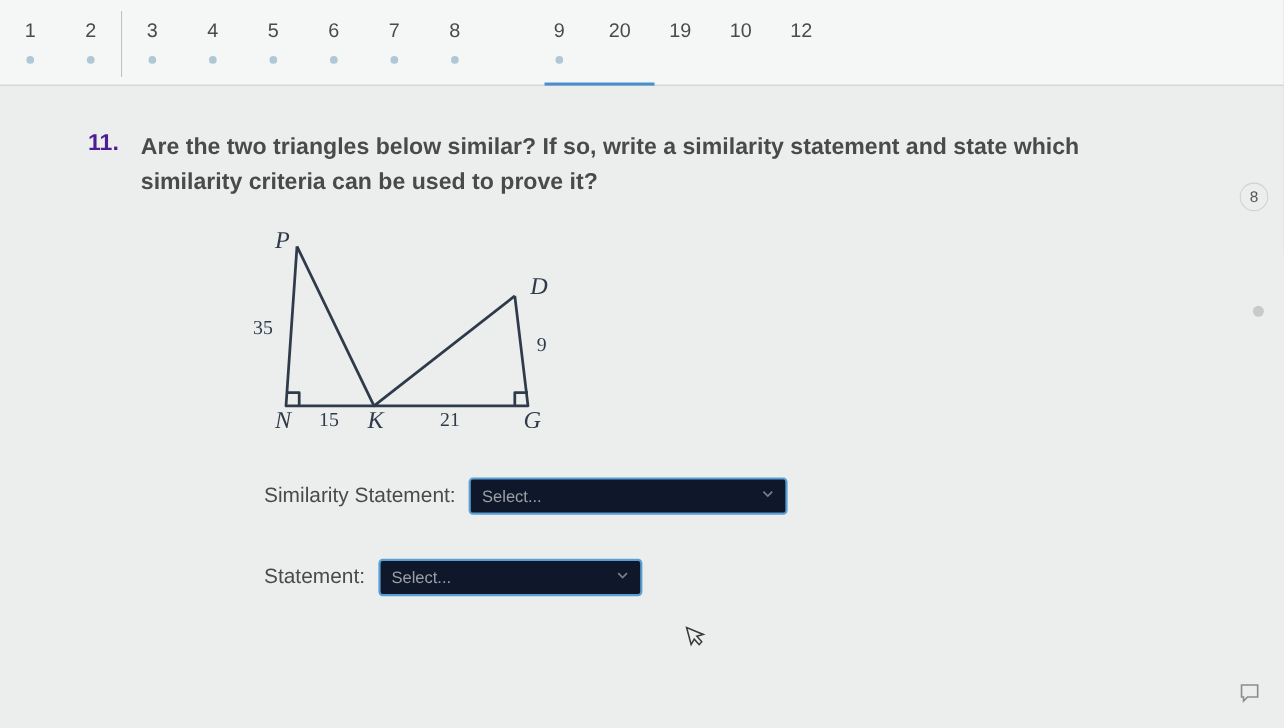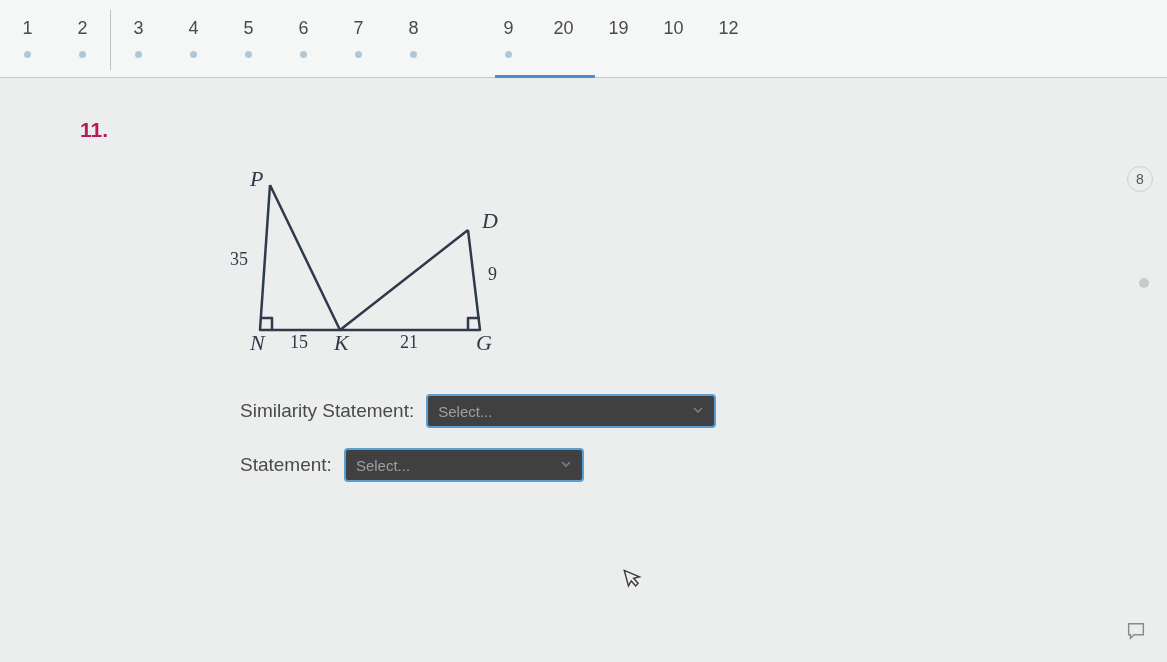--- a/index.html
+++ b/index.html
@@ -74,21 +74,21 @@
     height: 584px;
     position: relative;
   }
   .question {
     padding: 40px 70px 0 80px;
   }
   .qrow { display: flex; }
   .qnum {
     width: 48px;
     font-size: 21px;
-    color: #be185d;
+    color: #4c1d95;
     font-weight: 600;
   }
   .qtext {
     flex: 1;
     font-size: 21px;
     color: #4a4a4a;
     font-weight: 600;
     line-height: 1.5;
     max-width: 900px;
   }
@@ -96,35 +96,35 @@
   
   .figure {
     margin: 28px 0 0 140px;
   }
 
   
   .answers {
     margin: 40px 0 0 160px;
     display: flex;
     flex-direction: column;
-    gap: 20px;
+    gap: 40px;
   }
   .answer-row {
     display: flex;
     align-items: center;
     gap: 12px;
   }
   .answer-row label {
     font-size: 19px;
     color: #4a4a4a;
     font-weight: 500;
   }
   .dropdown {
     height: 34px;
-    background: #404040;
+    background: #0f172a;
     border: 2px solid #5a9fd4;
     border-radius: 4px;
     display: flex;
     align-items: center;
     padding: 0 10px;
     cursor: pointer;
     position: relative;
   }
   .dropdown .placeholder {
     color: #9aa0a4;
@@ -218,20 +218,21 @@
 
 <div class="content">
   <div class="top-badge">
     <span>8</span>
   </div>
   <div class="side-dot"></div>
 
   <div class="question">
     <div class="qrow">
       <div class="qnum">11.</div>
+      <div class="qtext">Are the two triangles below similar? If so, write a similarity statement and state which similarity criteria can be used to prove it?</div>
     </div>
 
     <div class="figure">
       <svg width="340" height="180" viewBox="0 0 340 180">
 
         <g stroke="#2f3a4a" stroke-width="2.5" fill="none" stroke-linejoin="round">
 
           <polyline points="50,15 40,160 120,160 50,15"></polyline>
 
           <polyline points="248,60 260,160 120,160 248,60"></polyline>

